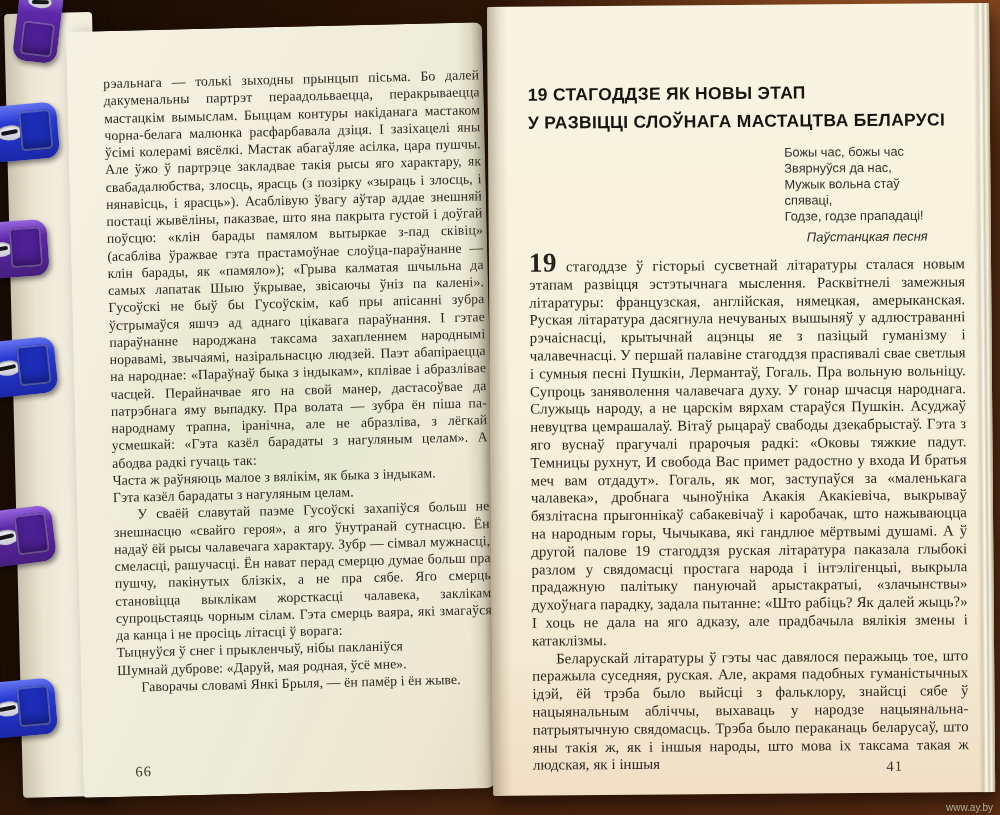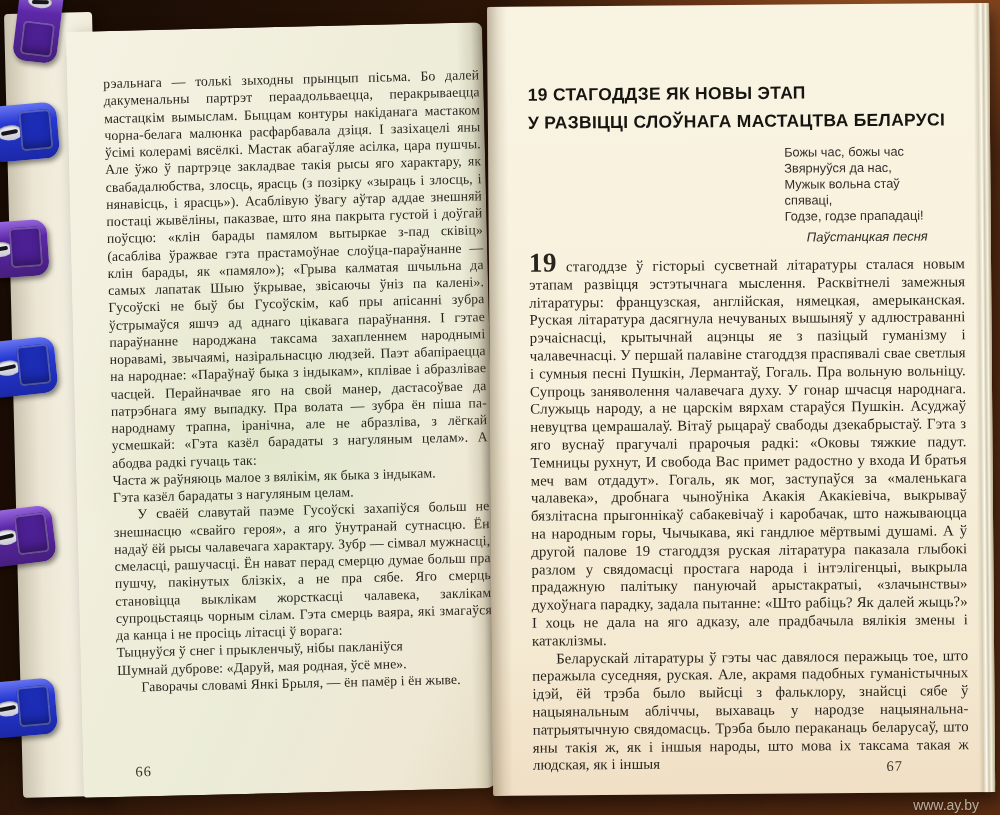--- a/index.html
+++ b/index.html
@@ -83,22 +83,22 @@
   .epigraph-attr{
     margin:5px 0 0 278px;font-family:"Liberation Sans",sans-serif;
     font-style:italic;font-size:13px;color:#2e2b25;
   }
   .rp-body{margin-top:8px;font-size:14.8px;line-height:17.8px;letter-spacing:.1px;text-align:justify;}
   .rp-body p{margin:0;}
   .lead19{font-weight:700;font-size:27px;line-height:17px;letter-spacing:.5px;}
   .pn-right{right:92px;bottom:18px;}
   
   .watermark{
-    position:absolute;right:21px;bottom:2px;z-index:9;
-    font-family:"Liberation Sans",sans-serif;font-size:14px;color:rgba(205,199,186,.85);
+    position:absolute;right:7px;bottom:2px;z-index:9;
+    font-family:"Liberation Sans",sans-serif;font-size:10px;color:rgba(205,199,186,.85);
     text-shadow:0 1px 1px rgba(40,25,12,.5);
   }
 </style>
 </head>
 <body>
 
 <div class="scene">
 
   <div class="edge-stack"></div>
 
@@ -162,17 +162,17 @@
 Звярнуўся да нас,
 Мужык вольна стаў
 спяваці,
 Годзе, годзе прападаці!</div>
       <div class="epigraph-attr">Паўстанцкая песня</div>
       <div class="rp-body">
         <p><span class="lead19">19</span><span> стагоддзе ў гісторыі сусветнай літаратуры сталася новым этапам развіцця эстэтычнага мыслення. Расквітнелі замежныя літаратуры: французская, англійская, нямецкая, амерыканская. Руская літаратура дасягнула нечуваных вышыняў у адлюстраванні рэчаіснасці, крытычнай ацэнцы яе з пазіцый гуманізму і чалавечнасці. У першай палавіне стагоддзя праспявалі свае светлыя і сумныя песні Пушкін, Лермантаў, Гогаль. Пра вольную вольніцу. Супроць заняволення чалавечага духу. У гонар шчасця народнага. Служыць народу, а не царскім вярхам стараўся Пушкін. Асуджаў невуцтва цемрашалаў. Вітаў рыцараў свабоды дзекабрыстаў. Гэта з яго вуснаў прагучалі прарочыя радкі: «Оковы тяжкие падут. Темницы рухнут, И свобода Вас примет радостно у входа И братья меч вам отдадут». Гогаль, як мог, заступаўся за «маленькага чалавека», дробнага чыноўніка Акакія Акакіевіча, выкрываў бязлітасна прыгоннікаў сабакевічаў і каробачак, што нажываюцца на народным горы, Чычыкава, які гандлюе мёртвымі душамі. А ў другой палове 19 стагоддзя руская літаратура паказала глыбокі разлом у свядомасці простага народа і інтэлігенцыі, выкрыла прадажную палітыку пануючай арыстакратыі, «злачынствы» духоўнага парадку, задала пытанне: «Што рабіць? Як далей жыць?» І хоць не дала на яго адказу, але прадбачыла вялікія змены і катаклізмы.</span></p>
         <p class="para-indent">Беларускай літаратуры ў гэты час давялося перажыць тое, што перажыла суседняя, руская. Але, акрамя падобных гуманістычных ідэй, ёй трэба было выйсці з фальклору, знайсці сябе ў нацыянальным абліччы, выхаваць у народзе нацыянальна-патрыятычную свядомасць. Трэба было пераканаць беларусаў, што яны такія ж, як і іншыя народы, што мова іх таксама такая ж людская, як і іншыя</p>
       </div>
     </div>
-    <div class="pagenum pn-right">67</div>
+    <div class="pagenum pn-right">41</div>
   </div>
 
   <div class="watermark">www.ay.by</div>
 </div>
 
 </body></html>

